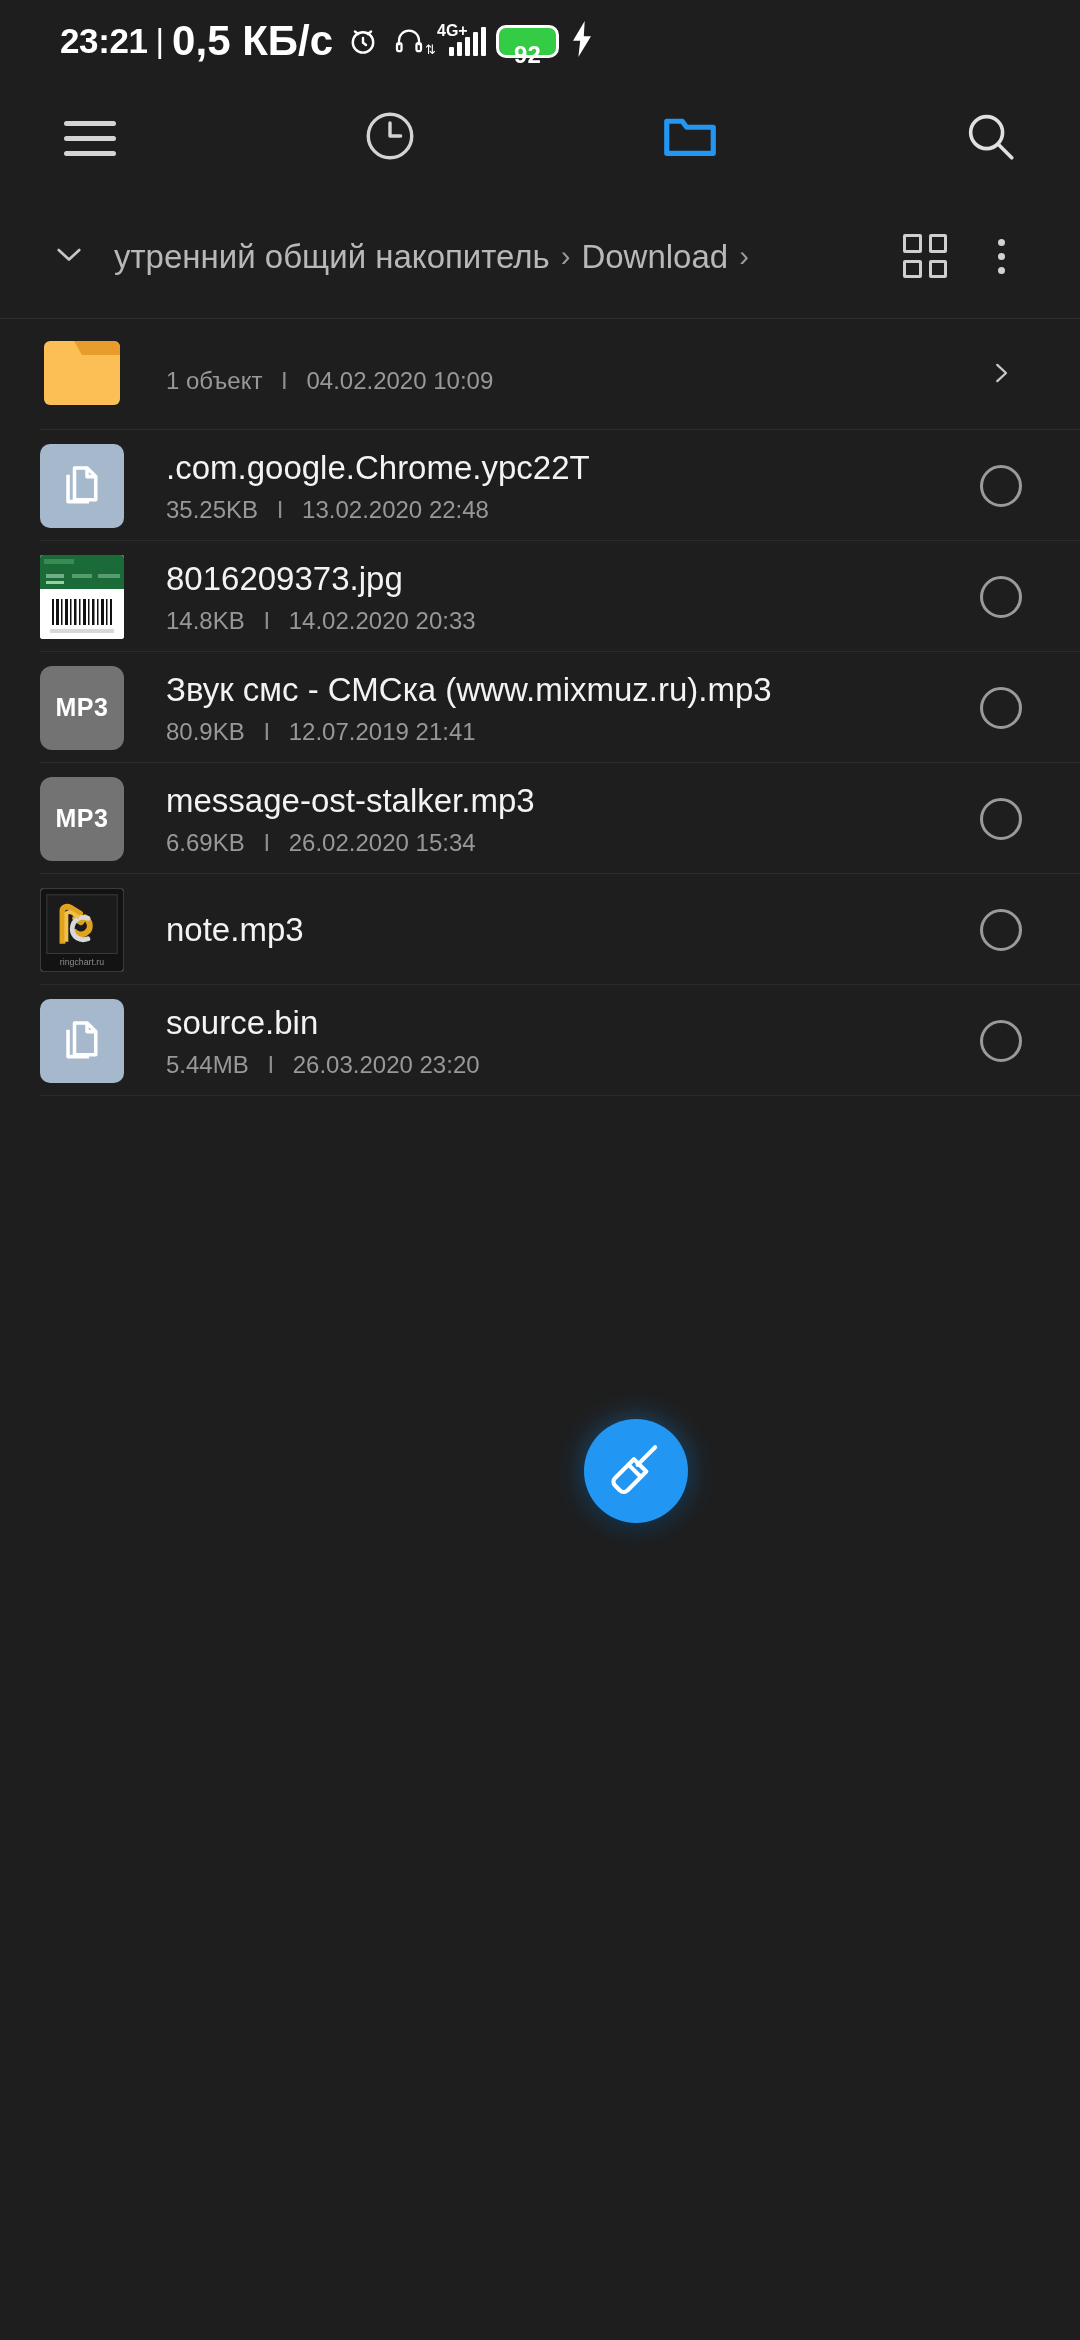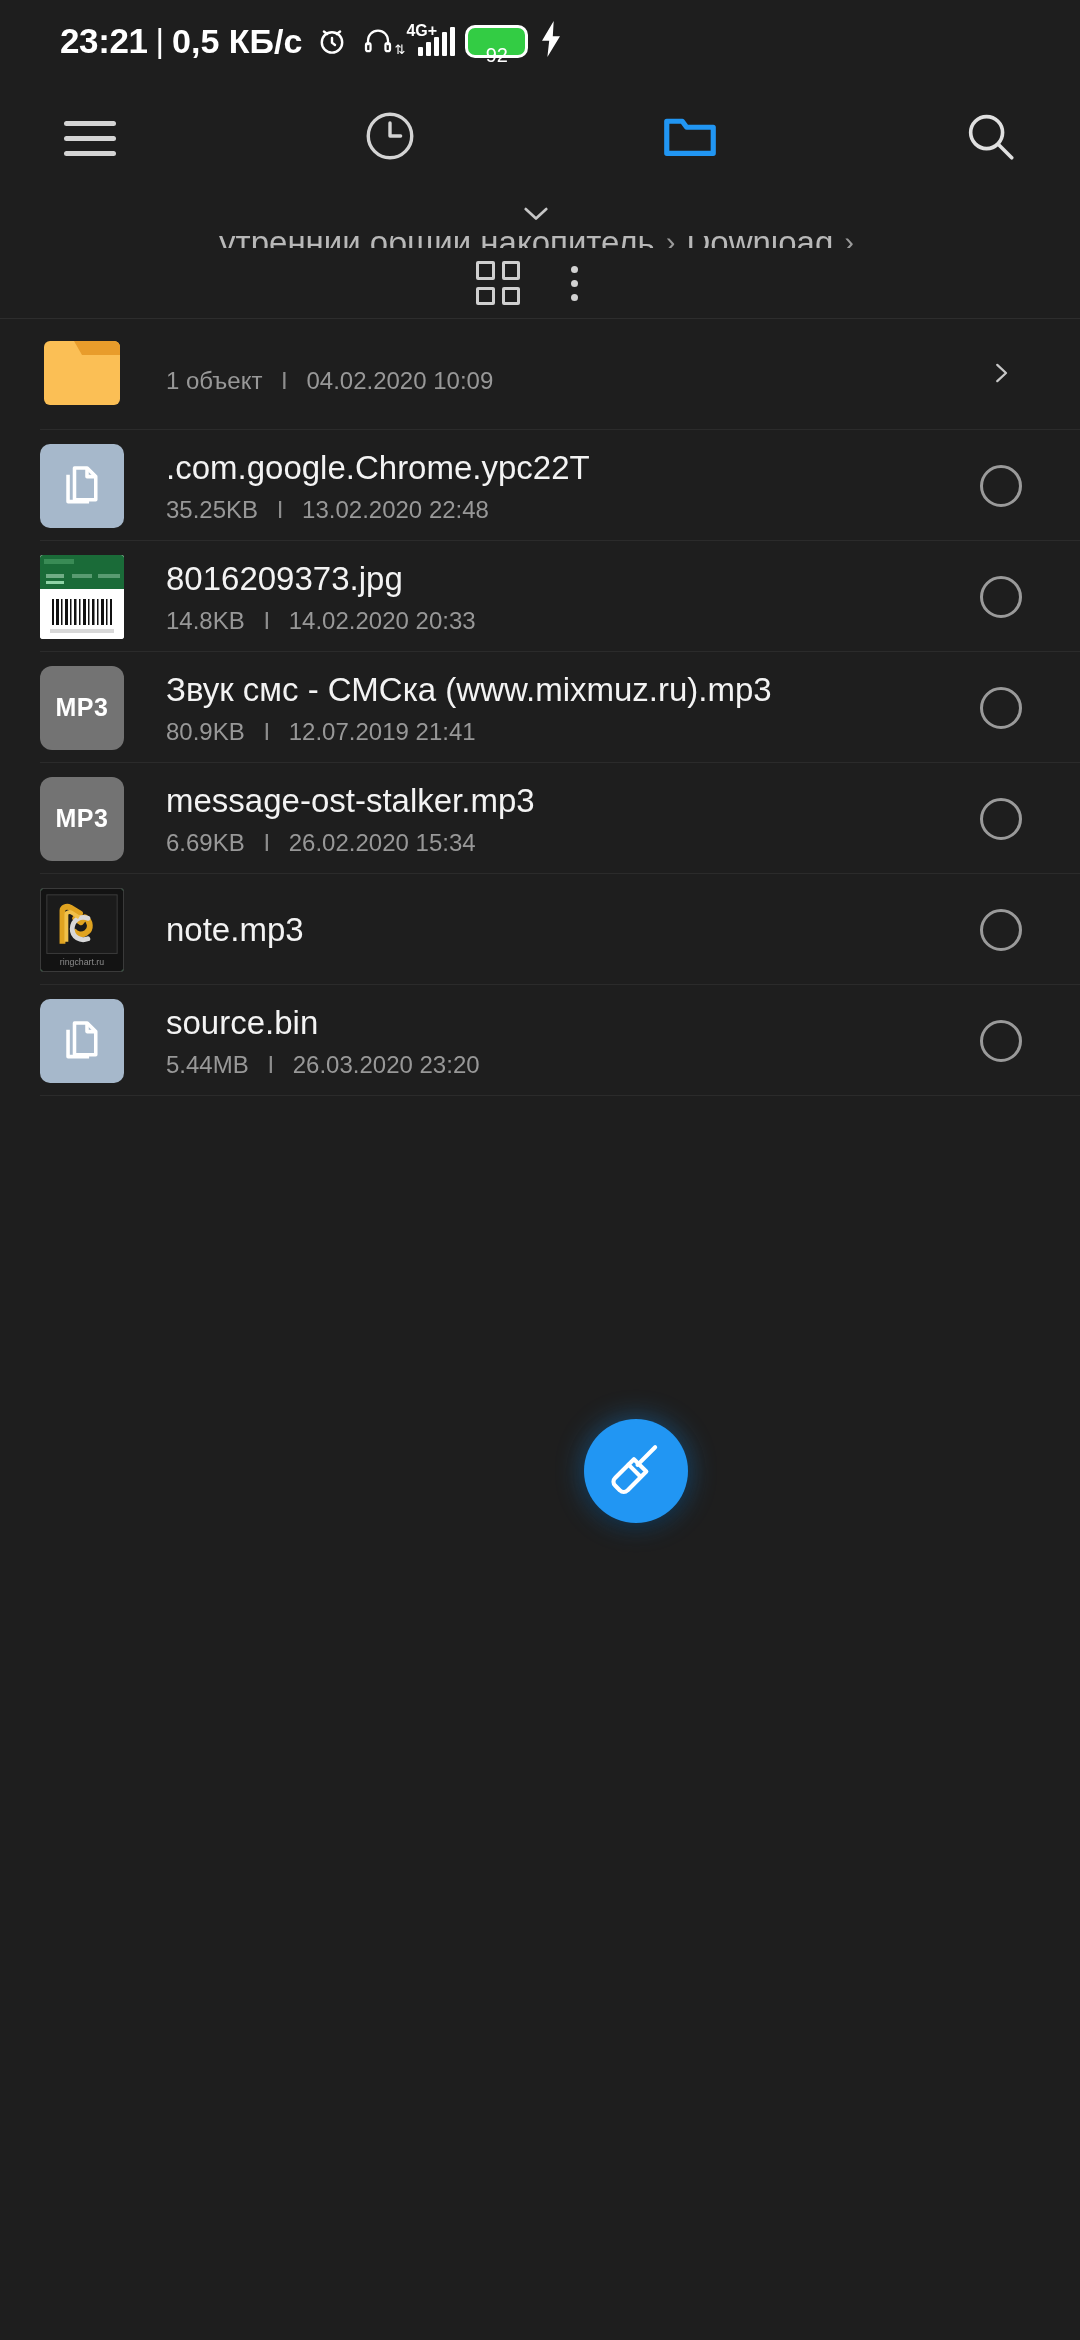--- a/index.html
+++ b/index.html
@@ -19,21 +19,21 @@
     padding:0 34px 0 60px;
     color:#f2f2f2;
   }
   .sb-left { display:flex; align-items:center; gap:0; }
   .sb-time {
     font-size:35px; font-weight:bold; letter-spacing:-0.4px;
     color:#ffffff; white-space:nowrap;
   }
   .sb-sep { font-size:33px; font-weight:400; color:#ffffff; padding:0 8px; }
   .sb-net {
-    font-size:34px; font-weight:bold; color:#ffffff; white-space:nowrap;
+    font-size:42px; font-weight:bold; color:#ffffff; white-space:nowrap;
   }
   .sb-icon { margin-left:13px; display:flex; align-items:center; }
 
   .sb-right { display:flex; align-items:center; gap:10px; }
   .sig-wrap { display:flex; align-items:flex-end; position:relative; }
   .sig-label {
     position:absolute; top:-4px; left:12px;
     font-size:16px; font-weight:bold; color:#fff; line-height:1;
   }
   .sig-bars { display:flex; align-items:flex-end; gap:3px; margin-left:12px; }
@@ -43,45 +43,44 @@
   .sig-bars i:nth-child(3){height:19px;}
   .sig-bars i:nth-child(4){height:24px;}
   .sig-bars i:nth-child(5){height:29px;}
   .updown { font-size:13px; color:#fff; line-height:1; margin-right:1px; }
 
   .battery {
     width:63px; height:33px; border:3px solid #ffffff; border-radius:10px;
     background:#33cc44; display:flex; align-items:center; justify-content:center;
     position:relative;
   }
-  .battery .lvl { font-size:20px; font-weight:normal; color:#ffffff; line-height:1;margin-top:28px; }
+  .battery .lvl { font-size:24px; font-weight:bold; color:#ffffff; line-height:1;margin-top:28px; }
 
   
   .toolbar {
     height:112px; width:100%;
     display:flex; align-items:center;
     padding:0 48px;
     position:relative;
   }
   .tb-btn {
     flex:0 0 auto; display:flex; align-items:center; justify-content:center;
     width:84px; height:84px;
   }
   .tb-spacer { flex:1 1 auto; }
 
   .hamburger { width:52px; display:flex; flex-direction:column; gap:10px; }
   .hamburger span { display:block; height:5px; background:#d4d4d4; border-radius:3px; }
 
   
   .crumbbar {
     height:125px; width:100%;
-    display:flex; align-items:center;
+    display:flex; 
     padding:0 44px 0 36px;
     border-bottom:1px solid #2d2d2d;
-    flex-direction:column;
   }
   .crumb-chevron { width:66px; display:flex; align-items:center; justify-content:center; }
   .crumb-path {
     flex:1 1 auto; display:flex; align-items:center;
     margin-left:12px; overflow:hidden; white-space:nowrap;
   }
   .crumb-seg {
     font-size:33px; color:#b8b8b8; line-height:1;
   }
   .crumb-sep {

